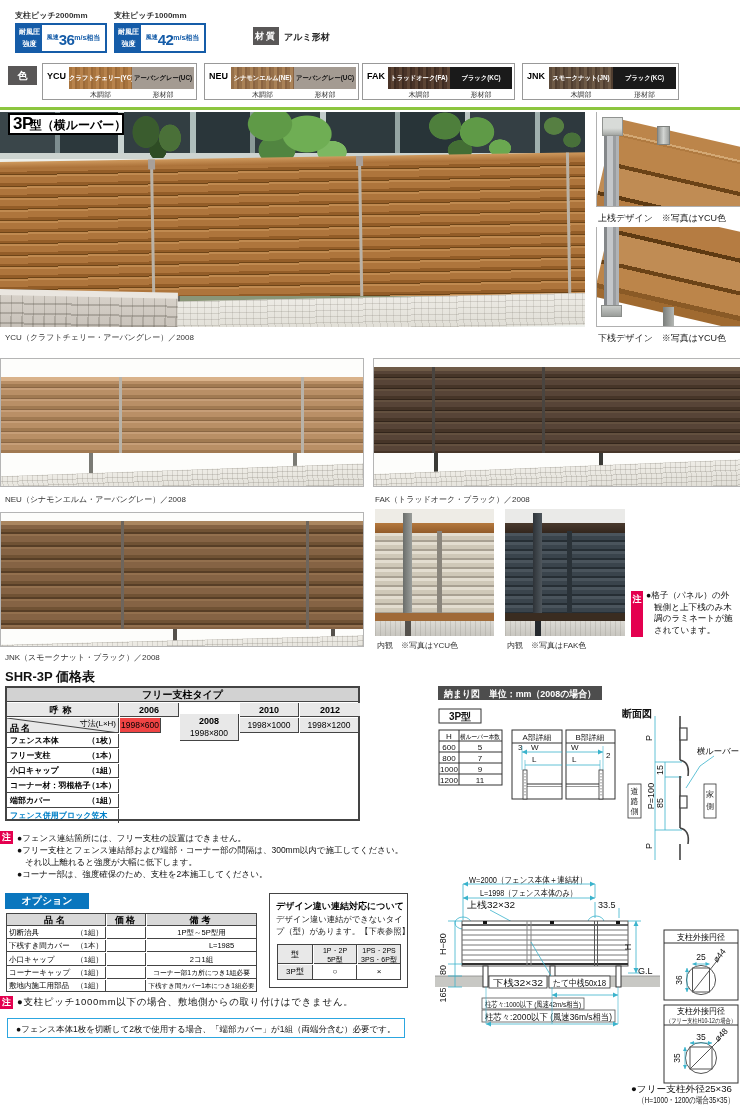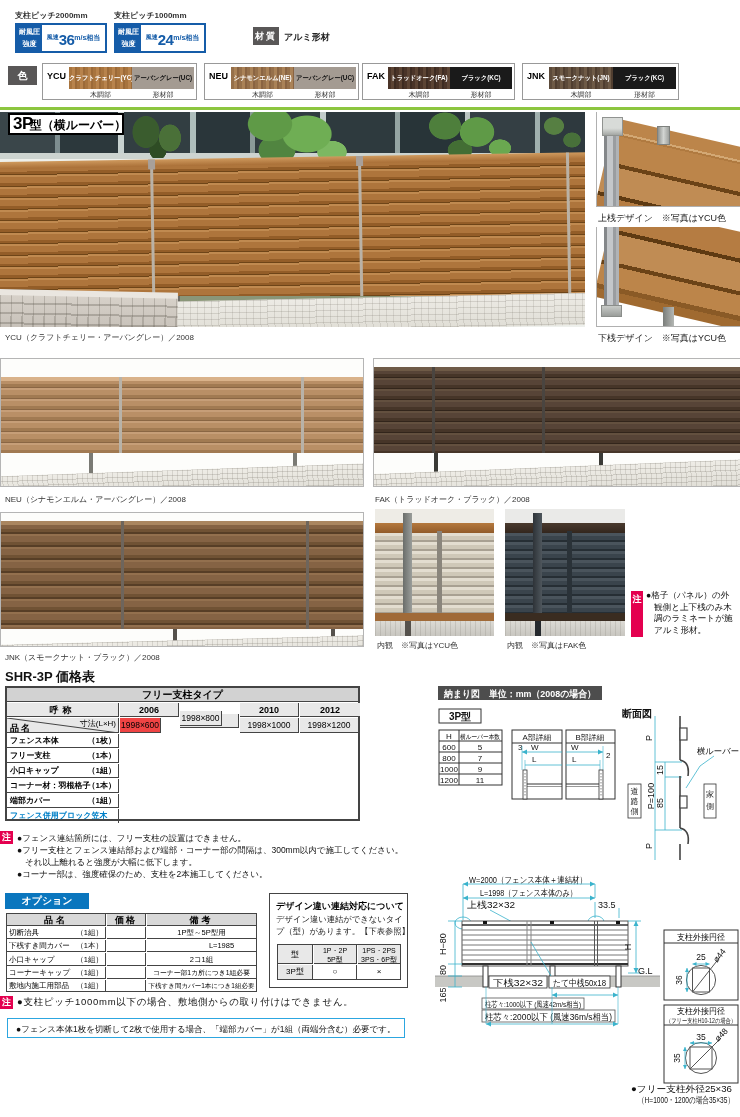--- a/index.html
+++ b/index.html
@@ -17,21 +17,21 @@
   <div class="bx" style="left:27px;top:2px;width:63px;height:26px;background:#fff;color:#155ca8;text-align:center;line-height:25px;">
     <span style="font-size:6px;font-weight:bold;vertical-align:6px;">風速</span><span style="font-size:15px;font-weight:bold;letter-spacing:-0.5px;">36</span><span style="font-size:7px;font-weight:bold;vertical-align:5px;">m/s相当</span>
   </div>
 </div>
 
 <div class="abs" style="left:114px;top:10px;font-size:8px;font-weight:bold;color:#333;">支柱ピッチ1000mm</div>
 
 <div class="bx" style="left:114px;top:23px;width:92px;height:30px;background:#155ca8;">
   <div class="bx" style="left:2px;top:2px;width:25px;height:26px;color:#fff;font-size:7px;font-weight:bold;text-align:center;line-height:12px;padding-top:1px;">耐風圧<br>強度</div>
   <div class="bx" style="left:27px;top:2px;width:63px;height:26px;background:#fff;color:#155ca8;text-align:center;line-height:25px;">
-    <span style="font-size:6px;font-weight:bold;vertical-align:6px;">風速</span><span style="font-size:15px;font-weight:bold;letter-spacing:-0.5px;">24</span><span style="font-size:7px;font-weight:bold;vertical-align:5px;">m/s相当</span>
+    <span style="font-size:6px;font-weight:bold;vertical-align:6px;">風速</span><span style="font-size:15px;font-weight:bold;letter-spacing:-0.5px;">42</span><span style="font-size:7px;font-weight:bold;vertical-align:5px;">m/s相当</span>
   </div>
 </div>
 
 <div class="bx" style="left:253px;top:27px;width:26px;height:18px;background:#595757;color:#fff;font-size:9px;font-weight:bold;text-align:center;line-height:18px;letter-spacing:2px;">材質</div>
 
 <div class="abs" style="left:284px;top:31px;font-size:9px;font-weight:bold;color:#222;">アルミ形材</div>
 
 <div class="bx" style="left:8px;top:66px;width:29px;height:19px;background:#595757;color:#fff;font-size:10px;font-weight:bold;text-align:center;line-height:19px;">色</div>
 
 <div class="bx" style="left:42px;top:63px;width:155px;height:37px;border:1px solid #999;background:#fff;">
@@ -211,21 +211,21 @@
   <div class="bx" style="left:62px;top:22px;width:5px;height:84px;background:#2a3238;"></div>
   <div class="bx" style="left:0;top:104px;width:120px;height:8px;background:#3a2c20;"></div>
   <div class="bx" style="left:0;top:112px;width:120px;height:15px;background:repeating-linear-gradient(90deg,rgba(120,115,105,0.2) 0 1px,transparent 1px 5px),linear-gradient(180deg,#dcdad4,#c8c6c0);"></div>
   <div class="bx" style="left:30px;top:112px;width:6px;height:15px;background:#24282c;"></div>
 </div>
 
 <div class="abs" style="left:507px;top:640px;font-size:8px;color:#333;">内観　※写真はFAK色</div>
 
 <div class="bx" style="left:631px;top:591px;width:12px;height:46px;background:#e4004f;color:#fff;font-size:9px;font-weight:bold;text-align:center;line-height:12px;padding-top:2px;">注</div>
 
-<div class="abs" style="left:646px;top:590px;font-size:8.6px;color:#111;line-height:11.6px;white-space:nowrap;">●格子（パネル）の外<br><span style="margin-left:8px;">観側と上下桟のみ木</span><br><span style="margin-left:8px;">調のラミネートが施</span><br><span style="margin-left:8px;">アルミ形材。</span></div>
+<div class="abs" style="left:646px;top:590px;font-size:8.6px;color:#111;line-height:11.6px;white-space:nowrap;">●格子（パネル）の外<br><span style="margin-left:8px;">観側と上下桟のみ木</span><br><span style="margin-left:8px;">調のラミネートが施</span><br><span style="margin-left:8px;">されています。</span></div>
 
 <div class="abs" style="left:5px;top:668px;font-size:13px;font-weight:bold;color:#111;">SHR-3P 価格表</div>
 
 <div class="bx" style="left:5px;top:686px;width:355px;height:135px;border:2px solid #444;background:#fff;">
 
   <div class="bx" style="left:0;top:0;width:351px;height:14px;background:#d2d2d2;border-bottom:1px solid #444;font-size:10px;font-weight:bold;text-align:center;line-height:14px;">フリー支柱タイプ</div>
 
   <div class="bx" style="left:0;top:15px;width:112px;height:14px;background:#e8e8e8;border-bottom:1px solid #444;border-right:1px solid #444;font-size:9px;font-weight:bold;text-align:center;line-height:14px;letter-spacing:4px;">呼称</div>
   <div class="bx" style="left:113px;top:15px;width:59px;height:14px;background:#e8e8e8;border-bottom:1px solid #444;border-right:1px solid #444;font-size:9px;font-weight:bold;text-align:center;line-height:14px;">2006</div>
   <div class="bx" style="left:173px;top:15px;width:59px;height:14px;background:#e8e8e8;border-bottom:1px solid #444;border-right:1px solid #444;font-size:9px;font-weight:bold;text-align:center;line-height:14px;margin-top:11px;">2008</div>
@@ -233,21 +233,21 @@
   <div class="bx" style="left:293px;top:15px;width:60px;height:14px;background:#e8e8e8;border-bottom:1px solid #444;font-size:9px;font-weight:bold;text-align:center;line-height:14px;">2012</div>
 
   <div class="bx" style="left:0;top:30px;width:112px;height:15px;background:#e8e8e8;border-bottom:1px solid #444;border-right:1px solid #444;">
     <svg width="112" height="15" style="position:absolute;left:0;top:0;">
         <line x1="0" y1="0" x2="112" y2="15" stroke="#444" stroke-width="1"></line>
       </svg>
     <span style="position:absolute;left:3px;top:4px;font-size:9px;font-weight:bold;letter-spacing:2px;">品名</span>
     <span style="position:absolute;right:2px;top:0px;font-size:8px;">寸法(L×H)</span>
   </div>
   <div class="bx" style="left:113px;top:30px;width:41px;height:15px;background:#ef4444;border-bottom:1px solid #444;border-right:1px solid #444;font-size:8.5px;text-align:center;line-height:15px;">1998×600</div>
-  <div class="bx" style="left:173px;top:23px;width:42px;height:15px;background:#e8e8e8;border-bottom:1px solid #444;border-right:1px solid #444;font-size:8.5px;text-align:center;line-height:15px;">1998×800</div>
+  <div class="bx" style="left:173px;top:38px;width:59px;height:15px;background:#e8e8e8;border-bottom:1px solid #444;border-right:1px solid #444;font-size:8.5px;text-align:center;line-height:15px;">1998×800</div>
   <div class="bx" style="left:233px;top:30px;width:59px;height:15px;background:#e8e8e8;border-bottom:1px solid #444;border-right:1px solid #444;font-size:8.5px;text-align:center;line-height:15px;">1998×1000</div>
   <div class="bx" style="left:293px;top:30px;width:58px;height:15px;background:#e8e8e8;border-bottom:1px solid #444;font-size:8.5px;text-align:center;line-height:15px;">1998×1200</div>
 
   <div class="bx" style="left:0;top:46px;width:112px;height:14px;border-bottom:1px solid #444;border-right:1px solid #444;font-size:8px;font-weight:bold;line-height:14px;white-space:nowrap;"><span style="margin-left:3px;">フェンス本体</span><span style="position:absolute;right:2px;">（1枚）</span></div>
   <div class="bx" style="left:0;top:61px;width:112px;height:14px;border-bottom:1px solid #444;border-right:1px solid #444;font-size:8px;font-weight:bold;line-height:14px;white-space:nowrap;"><span style="margin-left:3px;">フリー支柱</span><span style="position:absolute;right:2px;">（1本）</span></div>
   <div class="bx" style="left:0;top:76px;width:112px;height:14px;border-bottom:1px solid #444;border-right:1px solid #444;font-size:8px;font-weight:bold;line-height:14px;white-space:nowrap;"><span style="margin-left:3px;">小口キャップ</span><span style="position:absolute;right:2px;">（1組）</span></div>
   <div class="bx" style="left:0;top:91px;width:112px;height:14px;border-bottom:1px solid #444;border-right:1px solid #444;font-size:8px;font-weight:bold;line-height:14px;white-space:nowrap;"><span style="margin-left:3px;">コーナー材：羽根格子</span><span style="position:absolute;right:2px;">（1本）</span></div>
   <div class="bx" style="left:0;top:106px;width:112px;height:14px;border-bottom:1px solid #444;border-right:1px solid #444;font-size:8px;font-weight:bold;line-height:14px;white-space:nowrap;"><span style="margin-left:3px;">端部カバー</span><span style="position:absolute;right:2px;">（1組）</span></div>
   <div class="bx" style="left:0;top:121px;width:112px;height:14px;border-right:1px solid #444;font-size:8px;font-weight:bold;line-height:14px;color:#0080c8;white-space:nowrap;"><span style="margin-left:3px;">フェンス併用ブロック笠木</span></div>
 </div>

